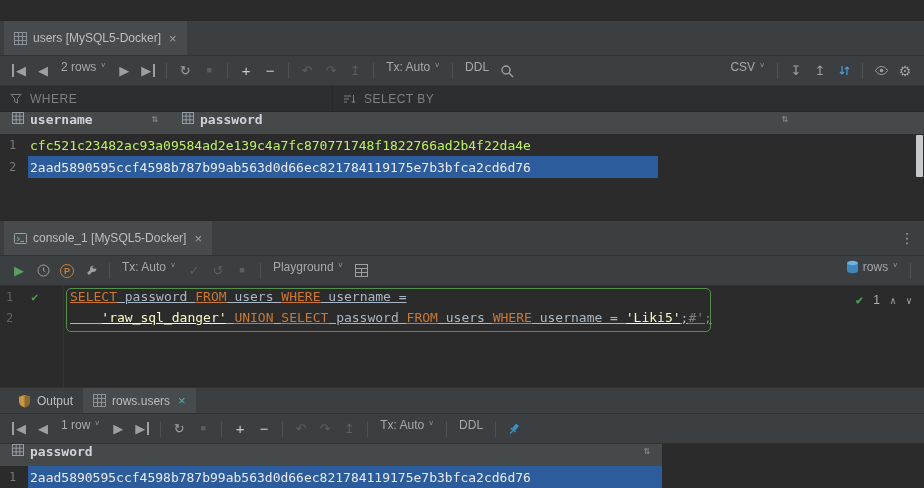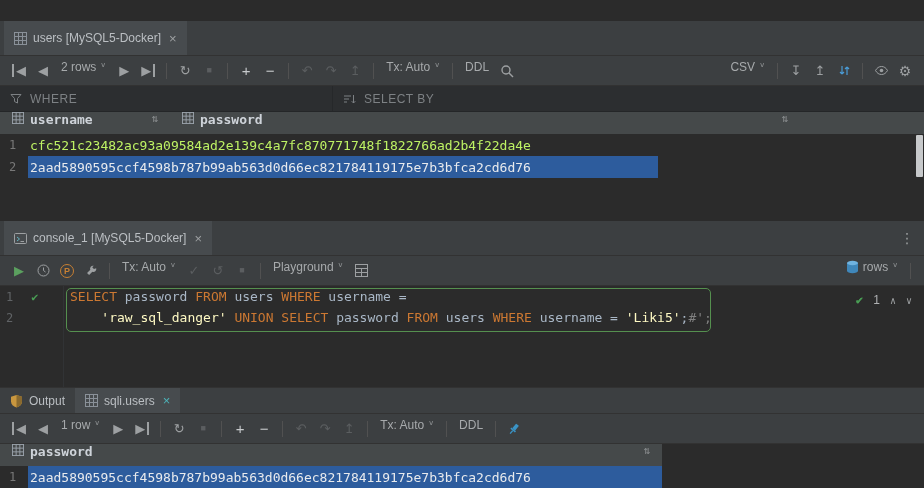--- a/index.html
+++ b/index.html
@@ -51,31 +51,31 @@
 
   
   .console{flex:1;display:flex;flex-direction:column;min-height:0;}
   .menu-dots{margin-left:auto;display:flex;align-items:center;padding:0 10px;color:#9da0a2;font-size:14px;}
   .editor{flex:1;position:relative;background:#2b2b2b;font-family:"DejaVu Sans Mono",monospace;font-size:13px;}
   .gutter{position:absolute;left:0;top:0;bottom:0;width:64px;border-right:1px solid #313335;}
   .gline{height:21px;display:flex;align-items:center;padding-left:6px;color:#606366;font-size:12px;}
   .gut-check{margin-left:18px;color:#499c54;font-size:12px;}
   .codearea{position:absolute;left:65px;top:0;right:0;}
   .code-line{height:21px;display:flex;align-items:center;padding-left:5px;white-space:pre;}
-  .tk{white-space:pre;}
+  .tk{white-space:pre;text-decoration:underline;}
   .tk.kw{color:#cc7832;} .tk.pl{color:#a9b7c6;} .tk.st{color:#fef9c3;} .tk.cm{color:#808080;}
   .execbox{position:absolute;left:66px;top:2px;width:645px;height:44px;border:1px solid #55904f;border-radius:5px;pointer-events:none;}
   .execwidget{position:absolute;top:7px;right:12px;display:flex;align-items:center;gap:10px;}
   .dblcheck{color:#499c54;font-size:12px;display:flex;}
   .dblcheck span+span{margin-left:-7px;}
   .execbadge{color:#afb1b3;font-size:12px;font-family:"Liberation Sans",sans-serif;}
   .colchev{color:#9da0a2;font-size:10px;}
 
   
-  .btabbar{height:27px;background:#3c3f41;border-top:1px solid #323232;border-bottom:1px solid #323232;display:flex;align-items:stretch;padding-left:0;}
+  .btabbar{height:27px;background:#3c3f41;border-top:1px solid #323232;border-bottom:1px solid #323232;display:flex;align-items:stretch;padding-left:8px;}
   .bfill{flex:1;background:#222426;}
   .bhead-fill{flex:1;background:#2b2b2b;}
   .p-badge{width:14px;height:14px;border:1px solid #c77f32;border-radius:50%;color:#c77f32;font-size:9px;font-weight:bold;display:flex;align-items:center;justify-content:center;}
   .play{color:#5ba05f;font-size:11px;}
   svg{display:block;}
 </style>
 </head>
 <body>
 
 <div class="app">
@@ -379,21 +379,21 @@
       <div class="tab active">
         <span>
             <svg width="13" height="13" viewBox="0 0 13 13">
               <rect x="0.5" y="0.5" width="12" height="12" fill="none" stroke="#8a9199"></rect>
               <line x1="0.5" y1="4.5" x2="12.5" y2="4.5" stroke="#8a9199"></line>
               <line x1="0.5" y1="8.5" x2="12.5" y2="8.5" stroke="#8a9199"></line>
               <line x1="4.5" y1="0.5" x2="4.5" y2="12.5" stroke="#8a9199"></line>
               <line x1="8.5" y1="0.5" x2="8.5" y2="12.5" stroke="#8a9199"></line>
             </svg>
           </span>
-        <span>sqli.users</span>
+        <span>rows.users</span>
         <span class="close teal">×</span>
       </div>
     </div>
 
     <div class="toolbar">
       <span class="tbtn">
           <span class="ic nav barl">◀</span>
         </span>
       <span class="tbtn">
           <span class="ic nav">◀</span>

